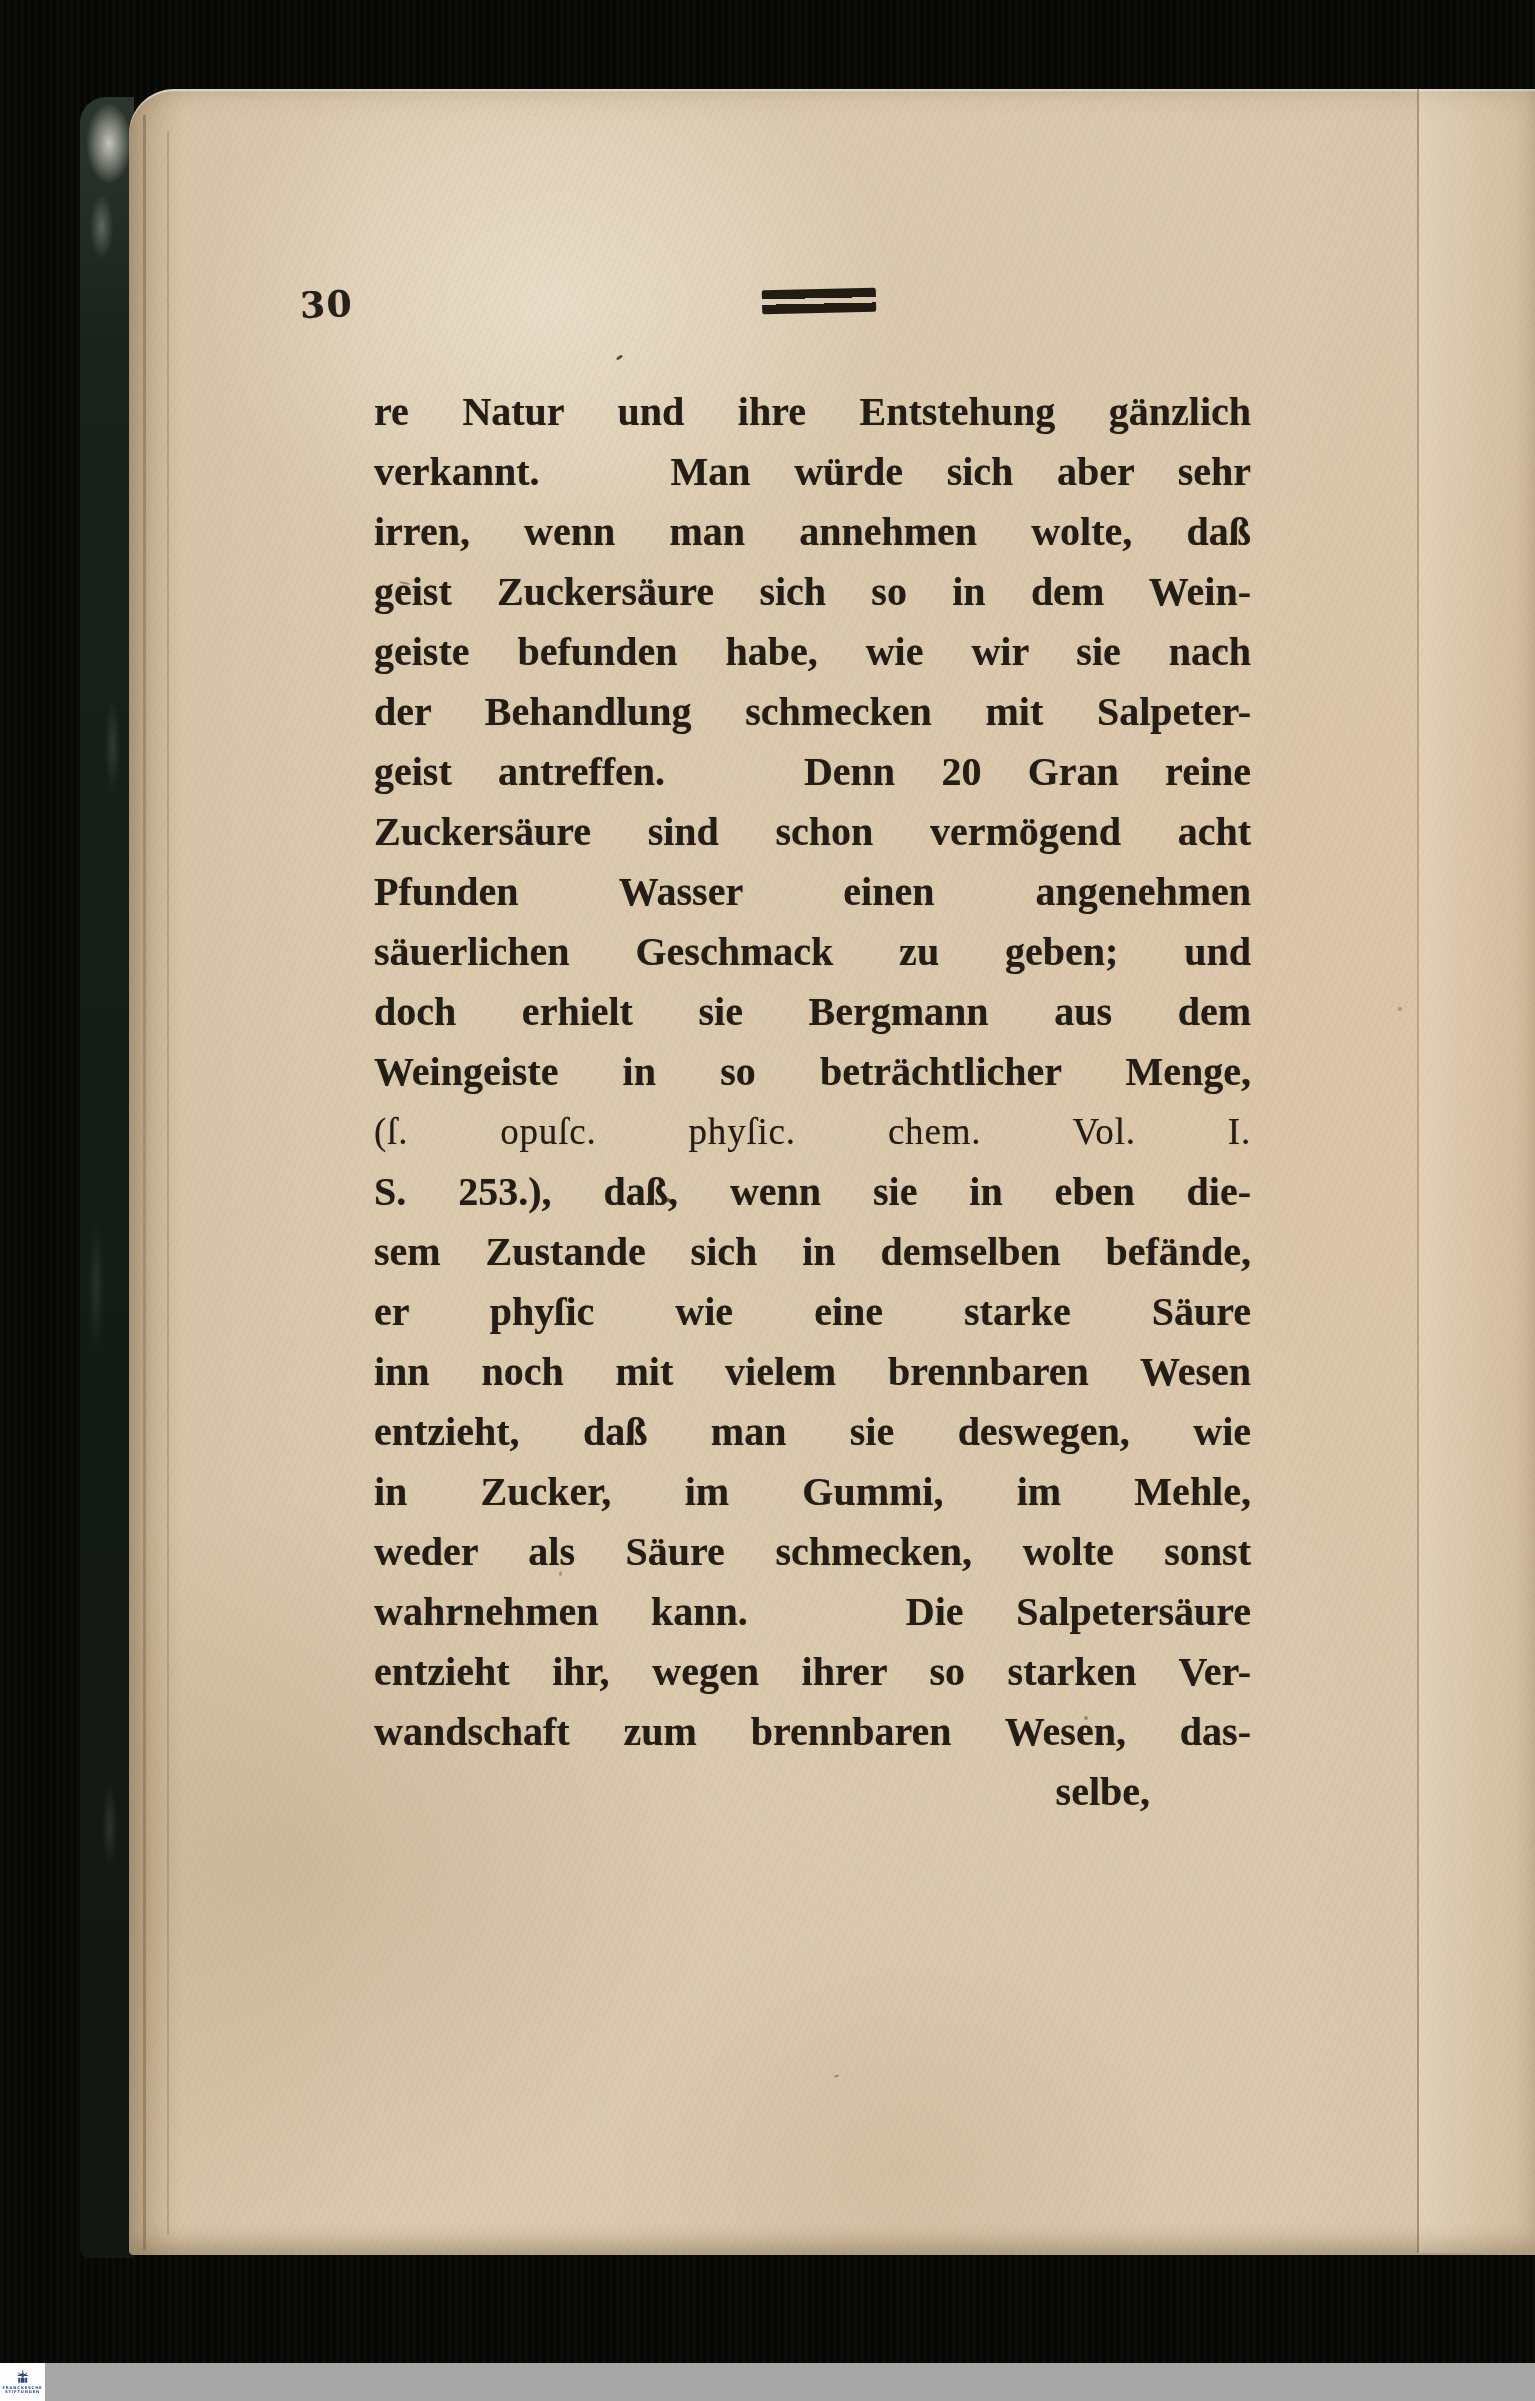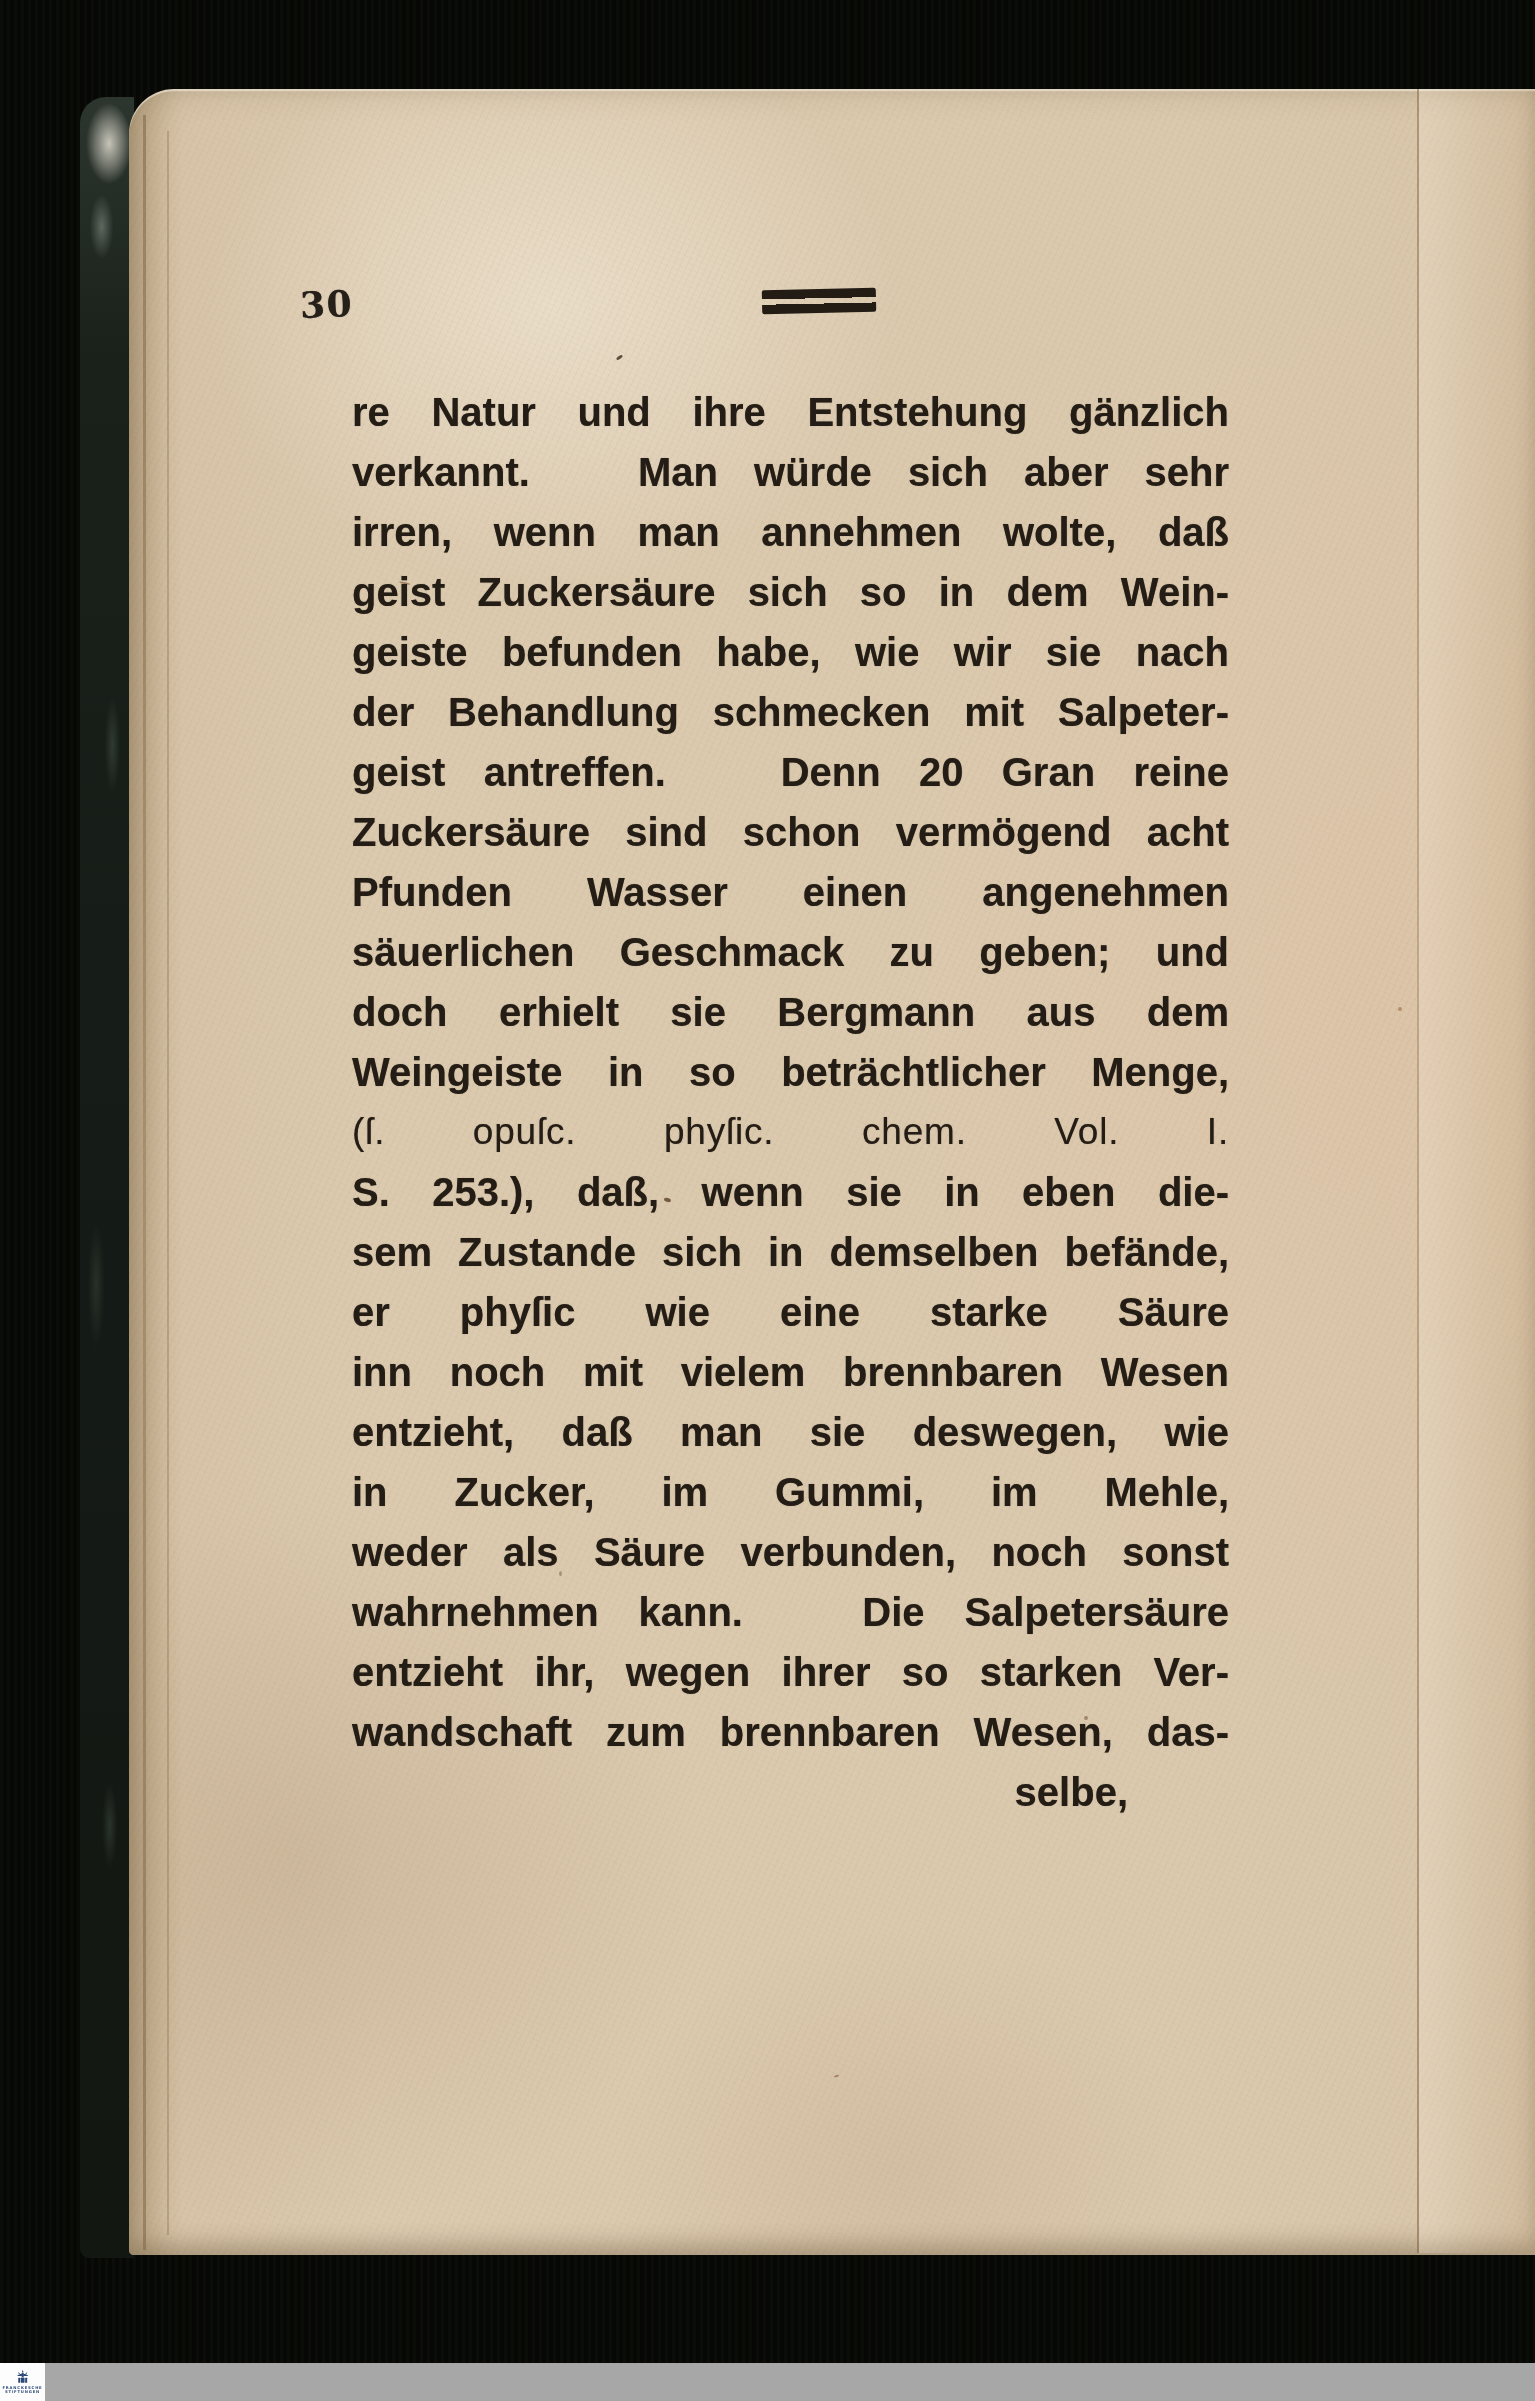--- a/index.html
+++ b/index.html
@@ -74,22 +74,22 @@
     text-shadow: 0 0 0.8px rgba(40,32,22,0.6);
   }
   .header-rule {
     position: absolute; left: 762px; top: 289px; width: 114px; height: 24px;
     transform: rotate(-1.2deg);
     background: linear-gradient(180deg, #221c14 0 9.2px, rgba(0,0,0,0) 9.2px 14.6px, #221c14 14.6px 24px);
     border-radius: 2.3px;
   }
 
   .text-block {
-    position: absolute; left: 352px; top: 382px; width: 877px;
-    font-family: Liberation Sans, sans-serif;
+    position: absolute; left: 374px; top: 382px; width: 877px;
+    font-family: Liberation Serif, serif;
     color: #241d15;
     text-shadow: 0 0 0.8px rgba(45,35,22,0.55);
   }
   .line {
     height: 60px; line-height: 60px;
     font-size: 40px; font-weight: 700;
     text-align: justify; text-align-last: justify;
     white-space: normal;
   }
   .line.latin {
@@ -170,21 +170,21 @@
     <div class="line">säuerlichen Geschmack zu geben; und</div>
     <div class="line">doch erhielt sie Bergmann aus dem</div>
     <div class="line">Weingeiste in so beträchtlicher Menge,</div>
     <div class="line latin">(ſ. opuſc. phyſic. chem. Vol. I.</div>
     <div class="line">S. 253.), daß, wenn sie in eben die-</div>
     <div class="line">sem Zustande sich in demselben befände,</div>
     <div class="line">er phyſic wie eine starke Säure</div>
     <div class="line">inn noch mit vielem brennbaren Wesen</div>
     <div class="line">entzieht, daß man sie deswegen, wie</div>
     <div class="line">in Zucker, im Gummi, im Mehle,</div>
-    <div class="line">weder als Säure verbunden, noch sonst</div>
+    <div class="line">weder als Säure schmecken, wolte sonst</div>
     <div class="line">wahrnehmen kann.&nbsp;&nbsp; Die Salpetersäure</div>
     <div class="line">entzieht ihr, wegen ihrer so starken Ver-</div>
     <div class="line">wandschaft zum brennbaren Wesen, das-</div>
     <div class="line catchword">selbe,</div>
   </div>
 
   <div class="footer-bar"></div>
 
   <div class="watermark">
     <svg class="emblem" viewBox="0 0 20 20">

